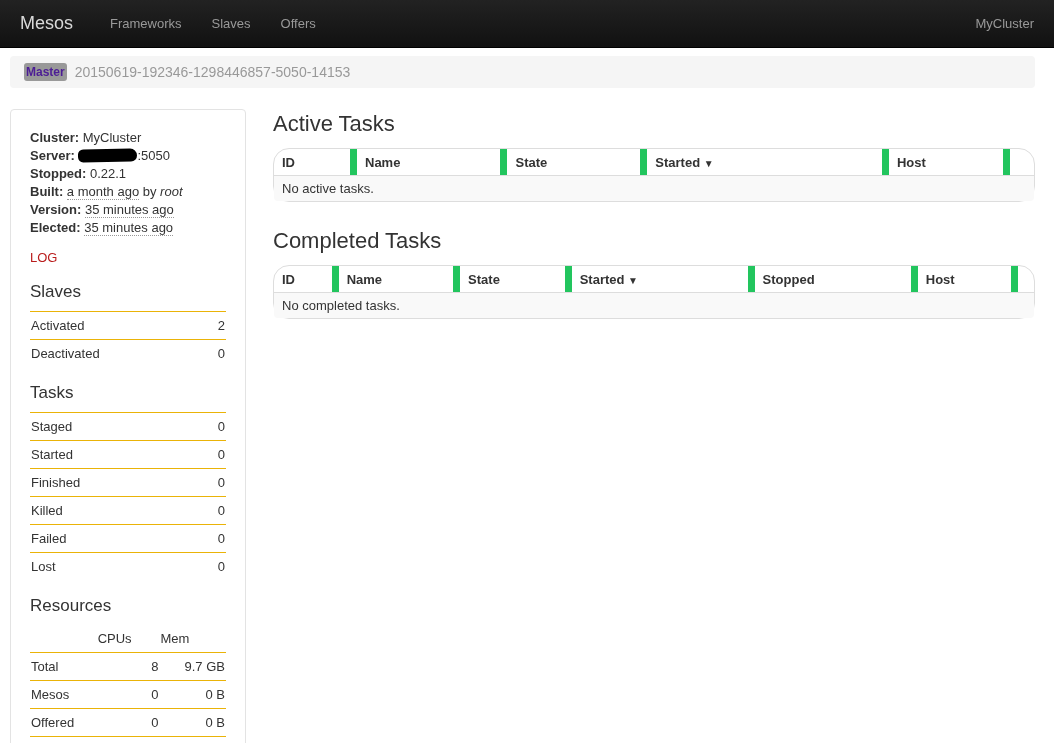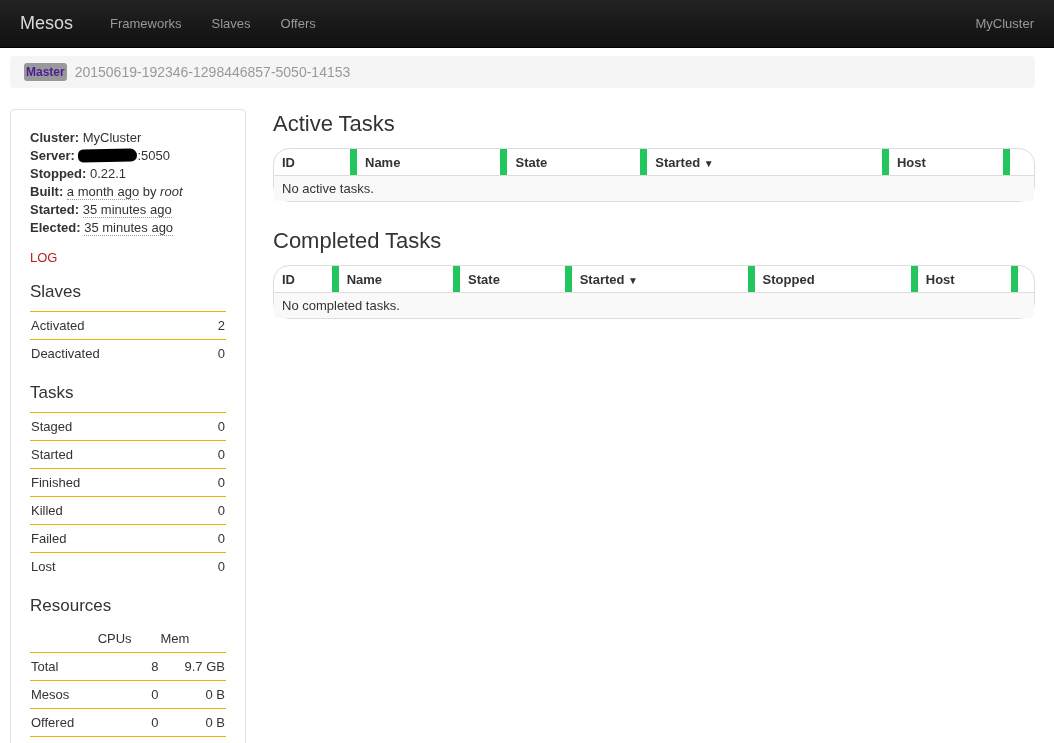--- a/index.html
+++ b/index.html
@@ -93,21 +93,21 @@
         <b>Stopped:</b>
         <span>0.22.1</span>
       </div>
       <div class="info-line">
         <b>Built:</b>
         <span class="dotted">a month ago</span>
         <span>by</span>
         <span class="em">root</span>
       </div>
       <div class="info-line">
-        <b>Started:</b>
+        <b>Version:</b>
         <span class="dotted">35 minutes ago</span>
       </div>
       <div class="info-line">
         <b>Elected:</b>
         <span class="dotted">35 minutes ago</span>
       </div>
 
       <a class="log-link">LOG</a>
 
       

